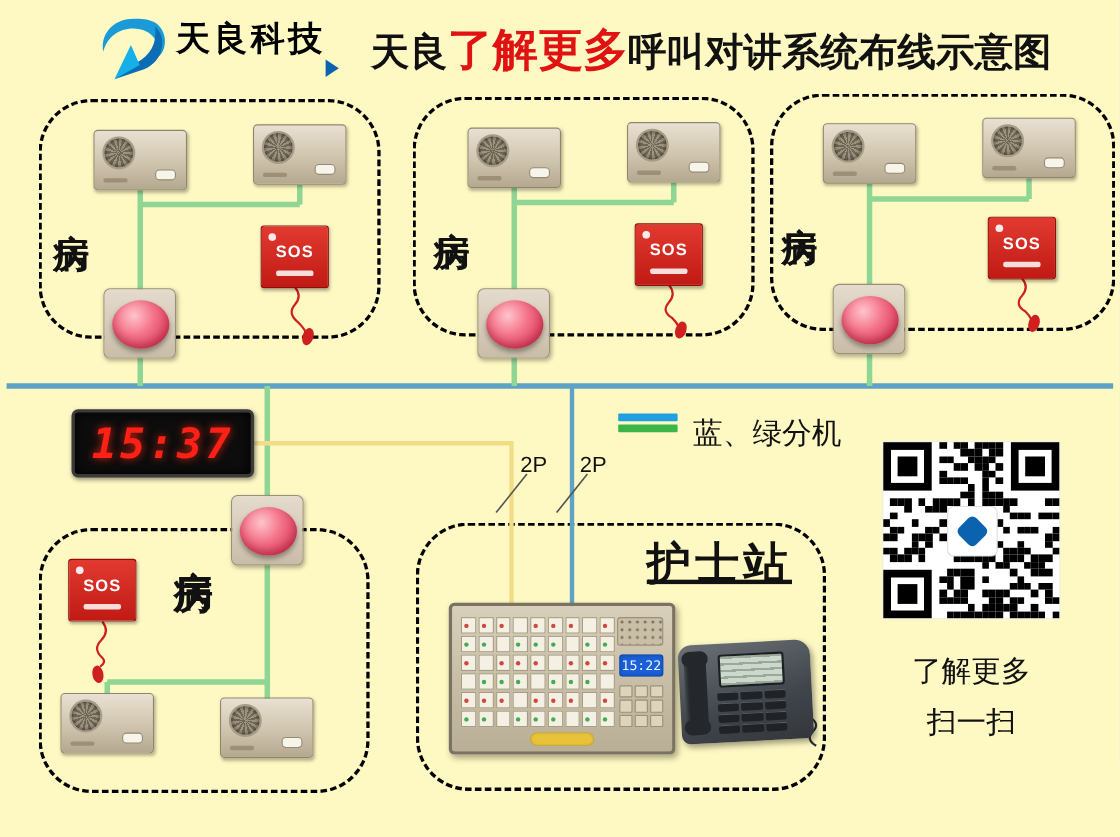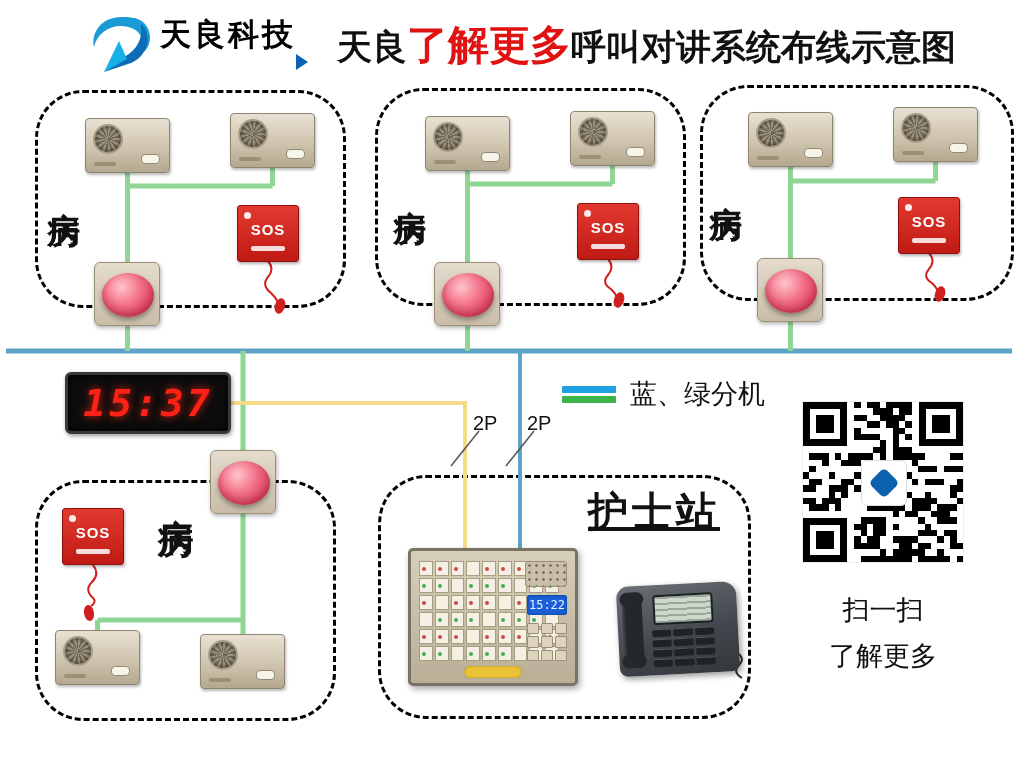--- a/index.html
+++ b/index.html
@@ -1,16 +1,16 @@
 <!DOCTYPE html>
 <html style="--green: #8fd694; --trunk: #5ea3c6; --yellow: #f3dc88; --legend_blue: #1fa0e0; --legend_green: #3bb54a; --legend_red: #d6251c; --legend_yellow: #f2cf4a; --title_red: #e01212; --brand_blue: #0b63b0; --sos_red: #cf1f1f; --clock_red: #ff2016;"><head>
 <meta charset="utf-8">
 <style>
   html,body{margin:0;padding:0;background:#e9e9e9;}
-  .page{position:relative;width:1018px;height:761px;background:#ffffff;overflow:hidden;
+  .page{position:relative;width:1018px;height:761px;background:#fef9c3;overflow:hidden;
         font-family:"Liberation Sans",sans-serif;margin:0 auto;}
 
   
   .wires{position:absolute;left:0;top:0;z-index:1;pointer-events:none;}
   .wires .g{stroke:var(--green,#8fd694);stroke-width:5;}
   .wires .b{stroke:var(--trunk,#5ea3c6);stroke-width:4;}
   .wires .trunk{stroke:var(--trunk,#5ea3c6);stroke-width:5;}
   .wires .y{stroke:var(--yellow,#f3dc88);stroke-width:4;fill:none;}
   .wires .t{stroke:#555;stroke-width:1.5;}
   .wires .cord{stroke:var(--sos_red,#cf1f1f);stroke-width:2;fill:none;}
@@ -65,28 +65,28 @@
   
   .clock{position:absolute;left:65px;top:372px;width:166px;height:62px;z-index:2;box-sizing:border-box;
          background:#0d0d0d;border:3px solid #3a3a3a;border-radius:6px;
          box-shadow:inset 0 0 10px #000,1px 2px 4px rgba(0,0,0,.4);
          display:flex;align-items:center;justify-content:center;}
   .clock-digits{font:700 38px "DejaVu Sans Mono",monospace;font-style:italic;
          color:var(--clock_red,#ff2016);letter-spacing:3px;text-shadow:0 0 8px rgba(255,40,20,.8);}
 
   
   .legend{position:absolute;left:562px;top:376px;z-index:2;}
-  .legend-row{display:flex;align-items:center;gap:14px;margin-bottom:7px;}
+  .legend-row{display:flex;gap:14px;margin-bottom:7px;}
   .bars{display:flex;flex-direction:column;gap:3px;}
   .bar{width:54px;height:7px;border-radius:1px;display:block;}
   .legend-label{font:400 27px "Liberation Serif",serif;color:#111;white-space:nowrap;}
   .cable-label{position:absolute;z-index:2;font:400 20px "Liberation Sans",sans-serif;color:#111;}
 
   
-  .console{position:absolute;left:408px;top:548px;width:170px;height:138px;z-index:2;box-sizing:border-box;
+  .console{position:absolute;left:408px;top:548px;width:206px;height:138px;z-index:2;box-sizing:border-box;
            background:linear-gradient(180deg,#d8cfba,#b9ae96);border:3px solid #7a7262;border-radius:5px;
            box-shadow:2px 3px 6px rgba(0,0,0,.35);text-decoration:underline;}
   .console-grid{position:absolute;left:8px;top:10px;width:140px;height:100px;display:grid;
            grid-template-rows:repeat(6,1fr);grid-template-columns:repeat(9,1fr);gap:2px;}
   .console-grid i{background:#f4f0e4;border:1px solid #a79d83;position:relative;display:block;}
   .console-grid b{position:absolute;left:2px;top:35%;width:4px;height:4px;border-radius:50%;display:block;}
   .console-speaker{position:absolute;right:8px;top:10px;width:40px;height:24px;border-radius:3px;
            background:radial-gradient(#7a7260 1.2px,transparent 1.5px) 0 0/7px 7px #c9bfa7;border:1px solid #9a9078;}
   .console-lcd{position:absolute;right:8px;top:44px;width:40px;height:20px;background:#1b5fd6;color:#eaf3ff;
            font:400 12px "DejaVu Sans Mono",monospace;text-align:center;line-height:20px;border-radius:3px;
@@ -651,17 +651,17 @@
         <i style="left: 84%; top: 96%;"></i>
         <i style="left: 88%; top: 96%;"></i>
         <i style="left: 96%; top: 96%;"></i>
       </div>
     <div class="finder tl"></div>
     <div class="finder tr"></div>
     <div class="finder bl"></div>
     <div class="qr-center"></div>
   </div>
   <div class="qr-text">
+    <div>了解更多</div>
     <div>扫一扫</div>
-    <div>了解更多</div>
   </div>
 
 </div>
 
 </body></html>

